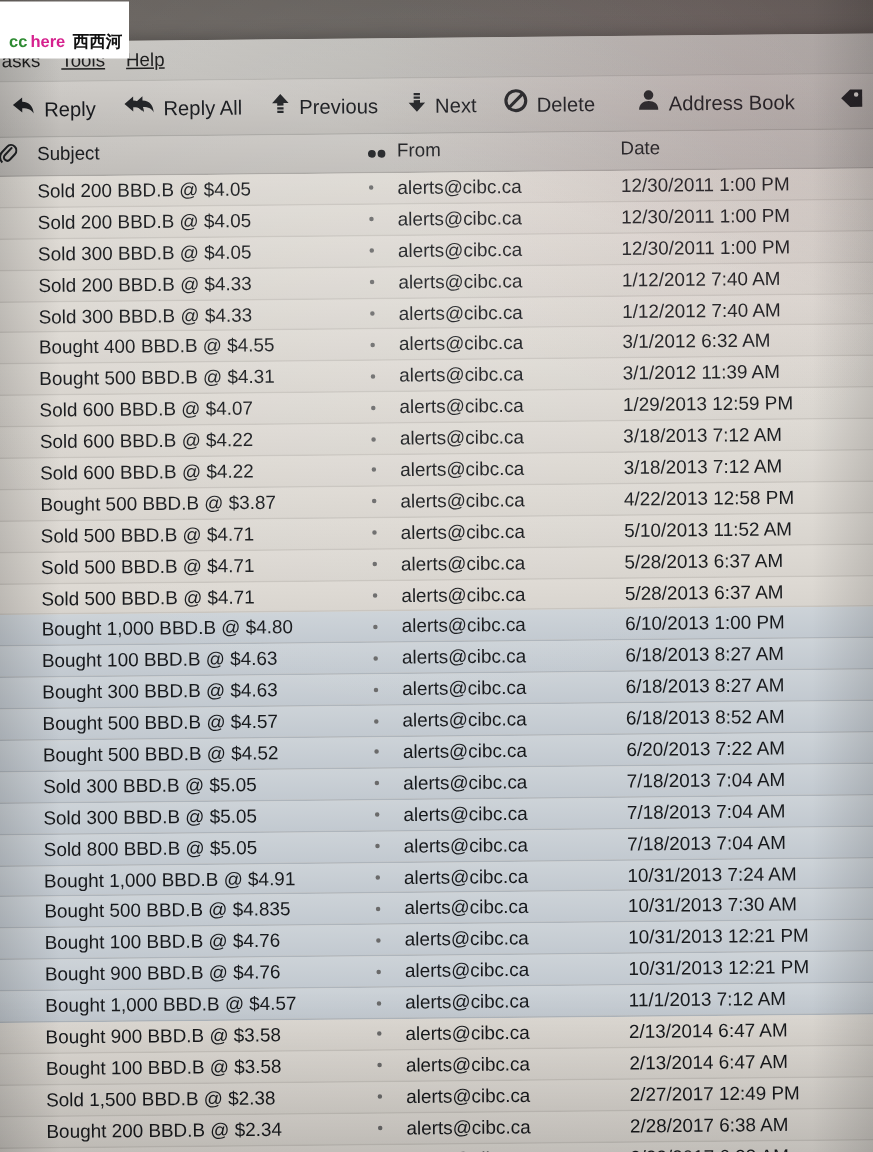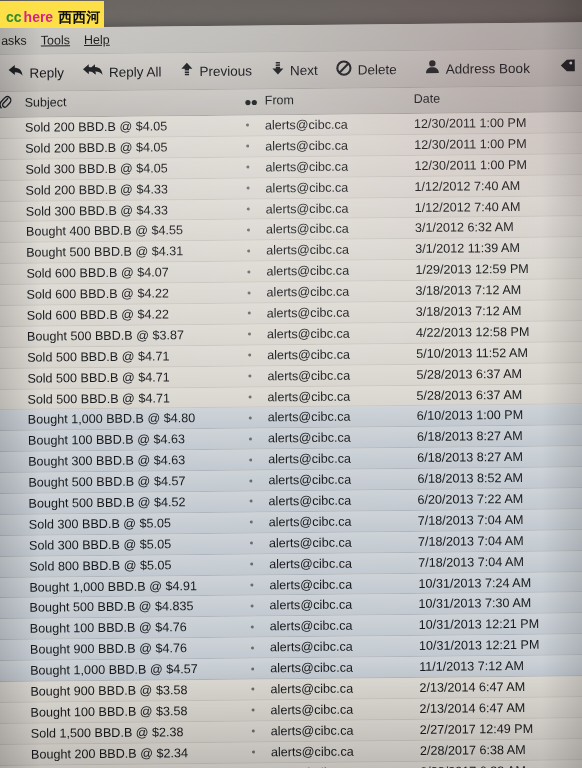--- a/index.html
+++ b/index.html
@@ -22,23 +22,23 @@
     inset: 0;
     background:
       linear-gradient(170deg, #6b6662 0%, #75706b 40%, #837d77 100%);
   }
 
   
   .watermark {
     position: absolute;
     left: 0;
     top: 1px;
-    background: #fde047;
-    padding: 7px 4px 2px 6px;
-    font-size: 14px;
+    background: #ffffff;
+    padding: 18px 4px 2px 6px;
+    font-size: 11px;
     line-height: 18px;
     font-weight: bold;
     letter-spacing: 0px;
     z-index: 40;
     white-space: nowrap;
   }
   .wm-cc   { color: #2e8b32; }
   .wm-here { color: #d6218e; padding-left: 2px; }
   .wm-cn   { color: #111; padding-left: 5px; font-family: "DejaVu Sans", sans-serif; }
 

